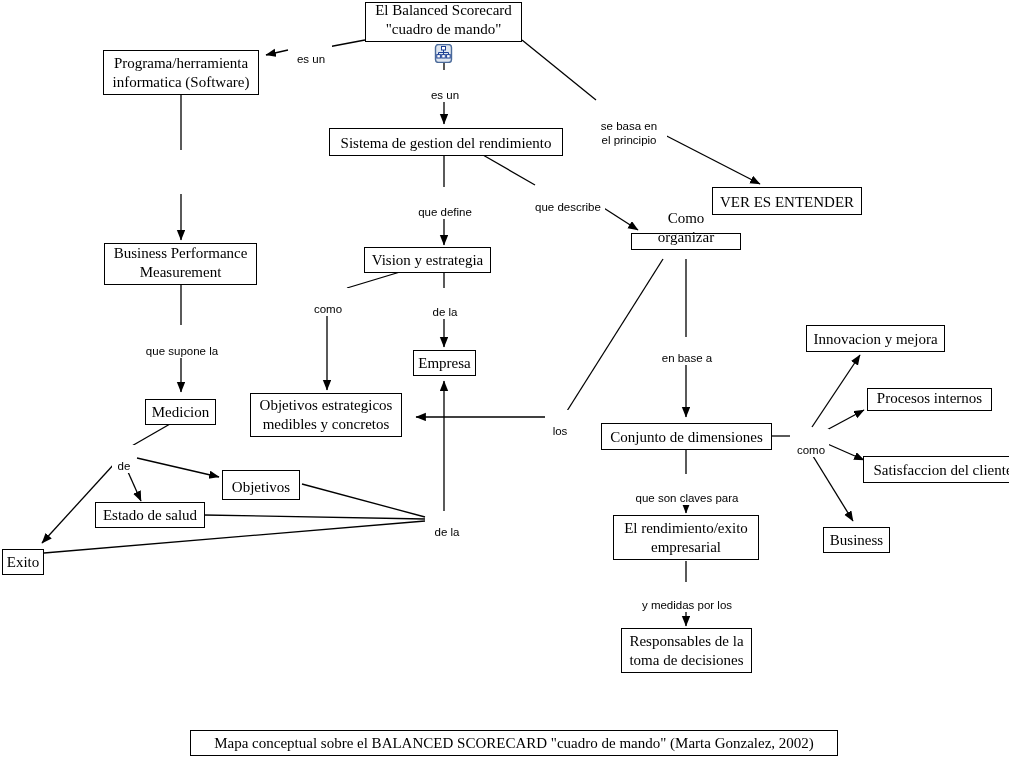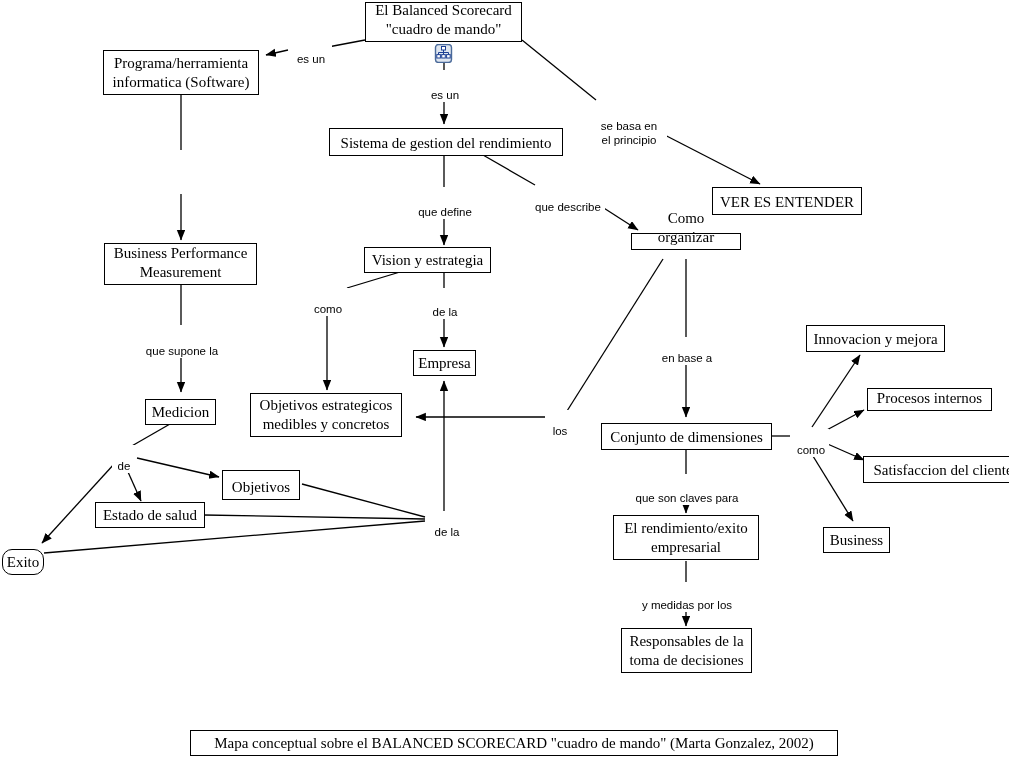--- a/index.html
+++ b/index.html
@@ -230,21 +230,21 @@
   </div>
 
   <div class="node" style="left:95px; top:502px; width:110px; height:26px;">
     <span>Estado de salud</span>
   </div>
 
   <div class="node" style="left:823px; top:527px; width:67px; height:26px;">
     <span>Business</span>
   </div>
 
-  <div class="node" style="left:2px; top:549px; width:42px; height:26px;border-radius:10px;">
+  <div class="node" style="left:2px; top:549px; width:42px; height:26px;">
     <span>Exito</span>
   </div>
 
   <div class="node" style="left:613px; top:515px; width:146px; height:45px;">
     <span>El rendimiento/exito
 empresarial</span>
   </div>
 
   <div class="node" style="left:621px; top:628px; width:131px; height:45px;">
     <span>Responsables de la

